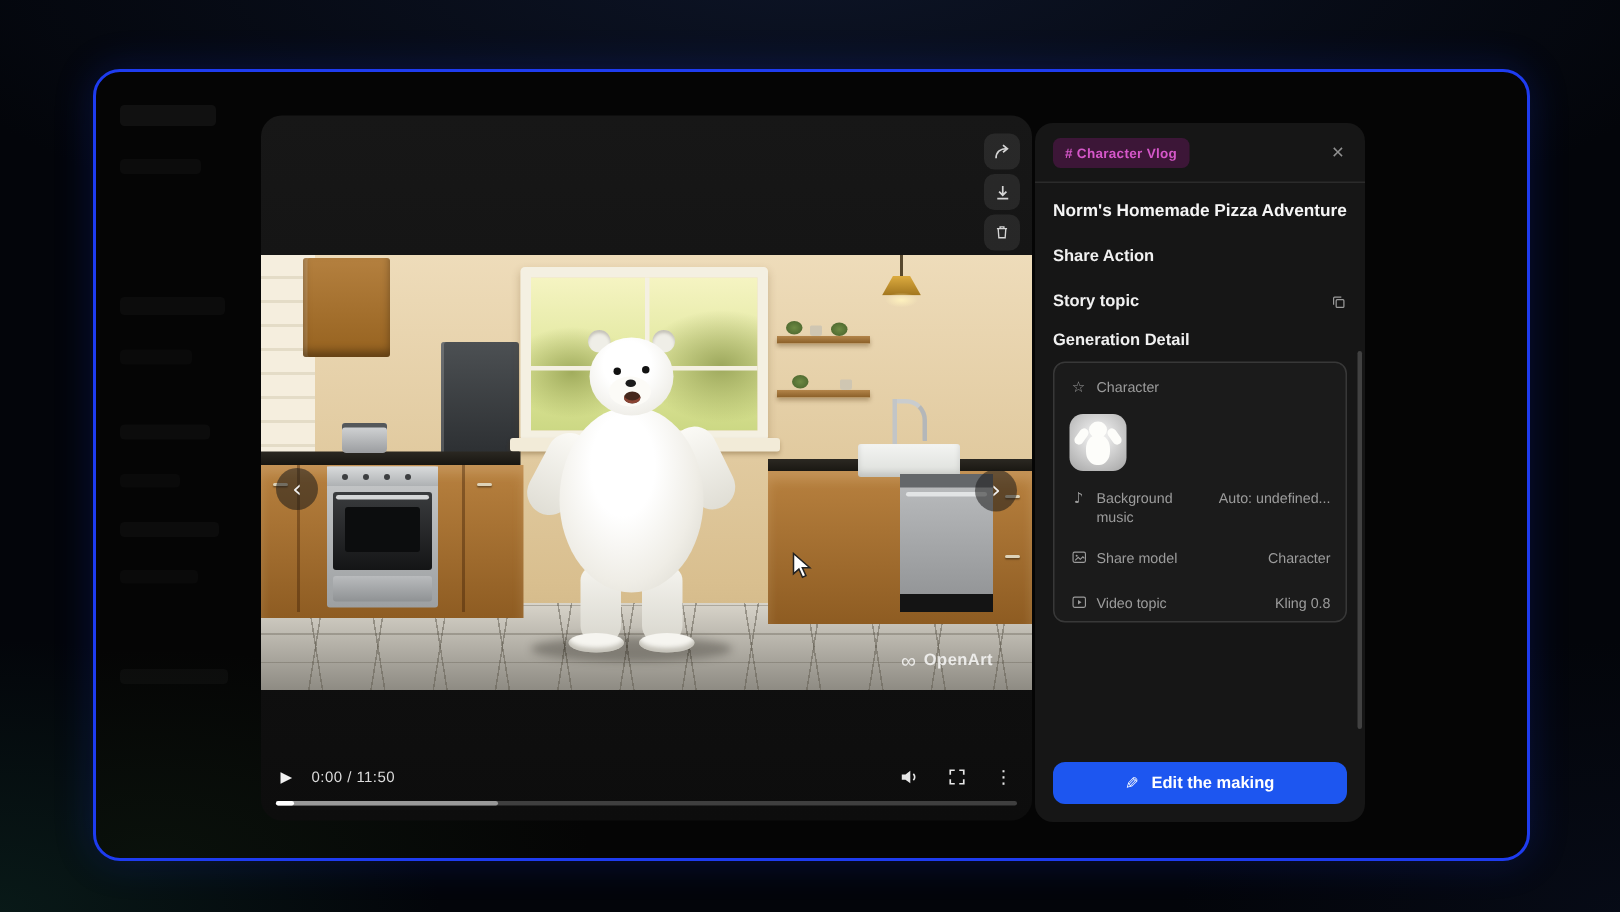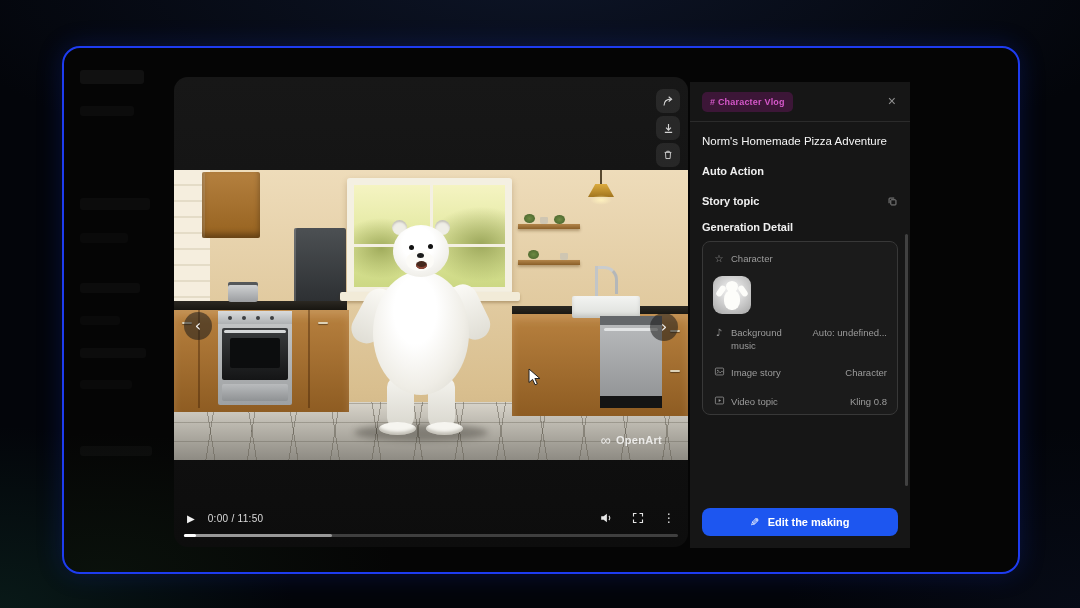--- a/index.html
+++ b/index.html
@@ -129,27 +129,27 @@
   .ctl-right { margin-left:auto; display:flex; align-items:center; gap:19px; }
   .ctl-icon { background:none; border:none; color:#e6e6e6; cursor:pointer; padding:0; display:flex; align-items:center; }
   .kebab { font-size:12px; color:#e6e6e6; font-family:"DejaVu Sans",sans-serif; }
   .progress { position:absolute; left:10px; right:10px; bottom:10px; height:3px; border-radius:2px;
     background:#3f3f3f; z-index:10; cursor:pointer; }
   .prog-buffered { position:absolute; left:0; top:0; height:100%; background:#989898; border-radius:2px; }
   .prog-played { position:absolute; left:0; top:0; height:100%; background:#ffffff; border-radius:2px; }
 
   
   .panel { position:absolute; left:626px; top:34px; width:220px; height:466px; background:#161616;
-    border-radius:0; padding:10px 12px 12px; color:#eee; overflow:hidden; }
+    border-radius:12px; padding:10px 12px 12px; color:#eee; overflow:hidden; }
   .panel-head { display:flex; align-items:flex-start; justify-content:space-between; }
   .badge { display:inline-block; background:var(--badge-bg,#3c1637); color:var(--badge-text,#d557c9);
     font-size:9px; font-weight:bold; padding:5px 8px; border-radius:5px; letter-spacing:.2px; }
   .close-x { background:none; border:none; color:#909090; font-size:14px; line-height:14px; cursor:pointer; padding:2px; }
   .pdivider { border-top:1px solid #2b2b2b; margin:9px -12px 0; }
-  .ptitle { font-size:11.5px; font-weight:normal; color:#f5f5f5; margin-top:13px; }
+  .ptitle { font-size:11.5px; font-weight:bold; color:#f5f5f5; margin-top:13px; }
   .sec-h { font-size:11px; font-weight:bold; color:#f0f0f0; margin-top:18px; display:flex; align-items:center; justify-content:space-between; }
   .share-row { display:flex; gap:8px; margin-top:9px; }
   .pill-btn { flex:1; height:23px; border:none; border-radius:14px; background:#2d2d2d; color:#e3e3e3;
     font-size:9.5px; display:flex; align-items:center; justify-content:center; gap:6px; cursor:pointer;
     font-family:"Liberation Sans","DejaVu Sans",sans-serif; }
   .copy-btn { background:none; border:none; color:#9a9a9a; cursor:pointer; padding:0; display:flex; }
   .topic-box { margin-top:8px; background:#272727; border-radius:6px; padding:7px 9px; font-size:9.5px;
     color:#a9a9a9; line-height:1.55; }
   .gen-box { margin-top:8px; border:1px solid #383838; border-radius:8px; background:#1b1b1b;
     padding:10px; height:174px; overflow:hidden; }
@@ -330,21 +330,21 @@
     <div class="panel">
       <div class="panel-head">
         <span class="badge"># Character Vlog</span>
         <button class="close-x">×</button>
       </div>
       <div class="pdivider"></div>
 
       <div class="ptitle">Norm's Homemade Pizza Adventure</div>
 
       <div class="sec-h">
-        <span>Auto Action</span>
+        <span>Share Action</span>
       </div>
 
       <div class="sec-h">
         <span>Story topic</span>
         <button class="copy-btn">
           <svg width="11" height="11" viewBox="0 0 16 16">
               <rect x="5.5" y="5.5" width="7.5" height="7.5" rx="1" fill="none" stroke="currentColor" stroke-width="1.2"></rect>
               <path d="M3 10.5V4a1 1 0 011-1h6.5" fill="none" stroke="currentColor" stroke-width="1.2"></path>
             </svg>
         </button>
@@ -373,21 +373,21 @@
           </div>
           <span class="gen-val">Auto: undefined...</span>
         </div>
         <div class="gen-row">
           <div class="gen-lbl">
             <span class="gicon"><svg width="11" height="11" viewBox="0 0 16 16">
                   <rect x="2" y="3" width="12" height="10" rx="1.5" fill="none" stroke="currentColor" stroke-width="1.1"></rect>
                   <circle cx="5.5" cy="6.5" r="1" fill="currentColor"></circle>
                   <path d="M4 11l3-3 2 2 2.5-2.5 1.5 1.5" fill="none" stroke="currentColor" stroke-width="1.1"></path>
                 </svg></span>
-            <span class="txt">Image story</span>
+            <span class="txt">Share model</span>
           </div>
           <span class="gen-val">Character</span>
         </div>
         <div class="gen-row">
           <div class="gen-lbl">
             <span class="gicon"><svg width="11" height="11" viewBox="0 0 16 16">
                   <rect x="2" y="3" width="12" height="10" rx="1.5" fill="none" stroke="currentColor" stroke-width="1.1"></rect>
                   <path d="M6.8 5.8l3.4 2.2-3.4 2.2z" fill="currentColor"></path>
                 </svg></span>
             <span class="txt">Video topic</span>

